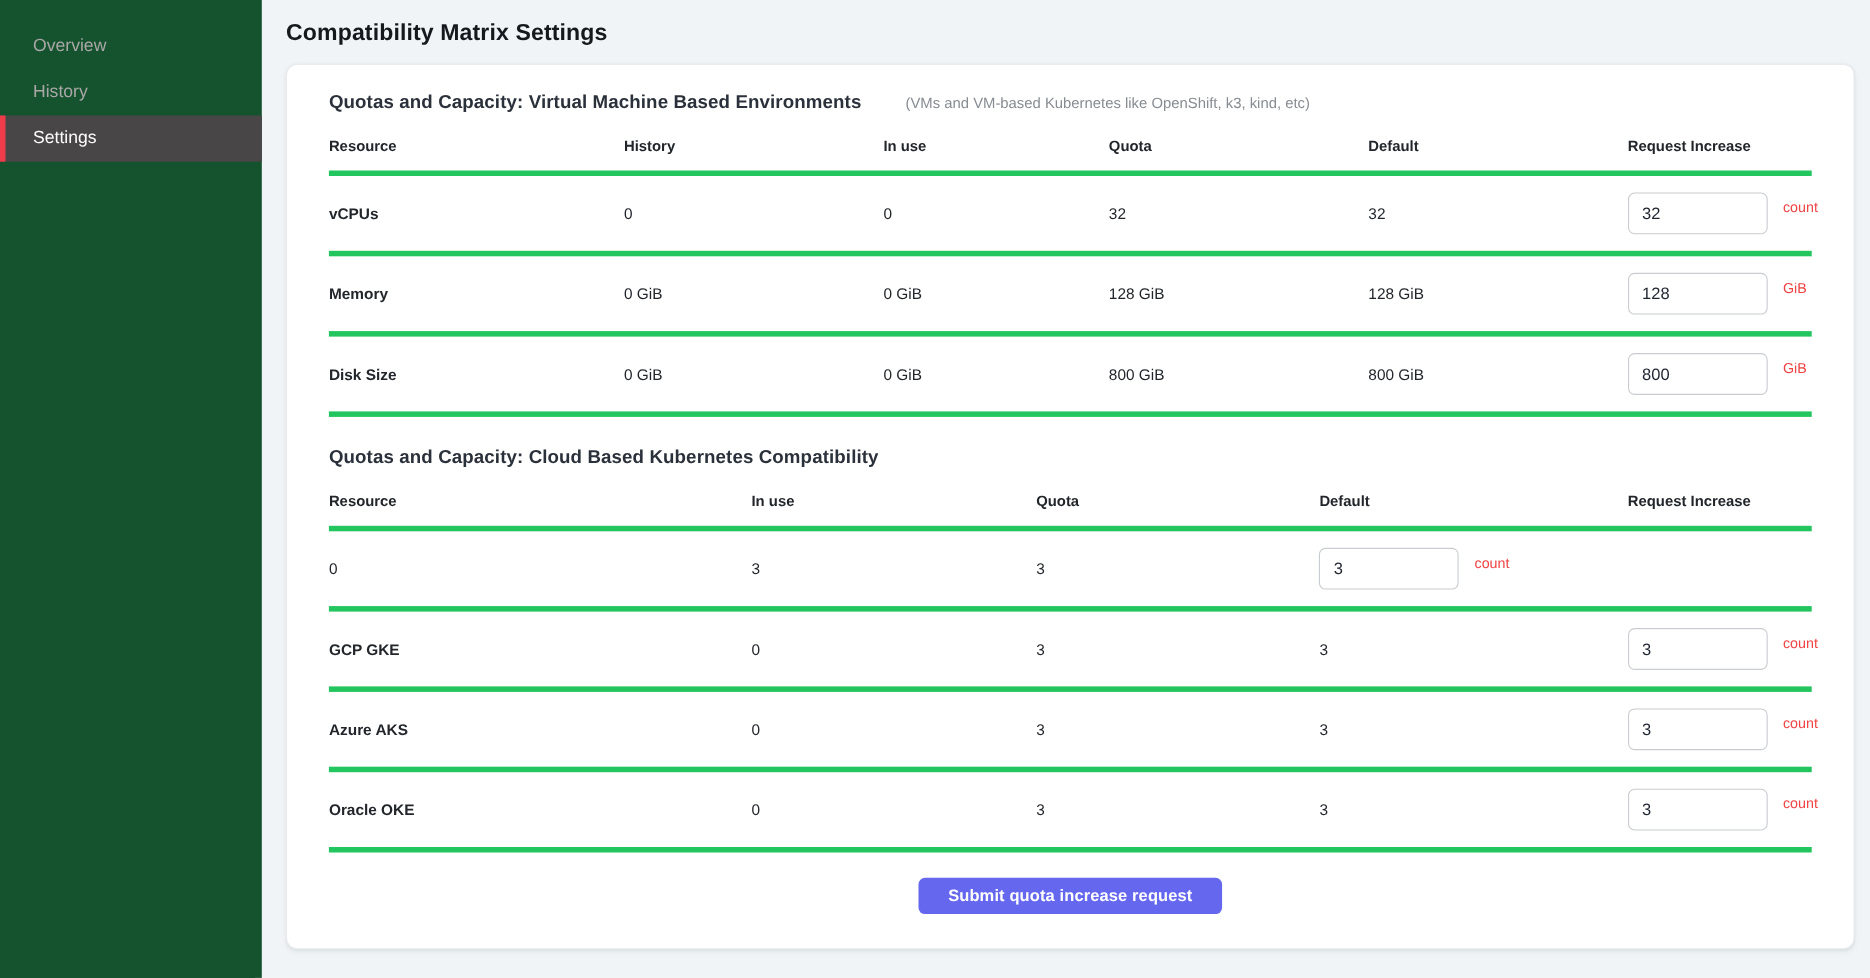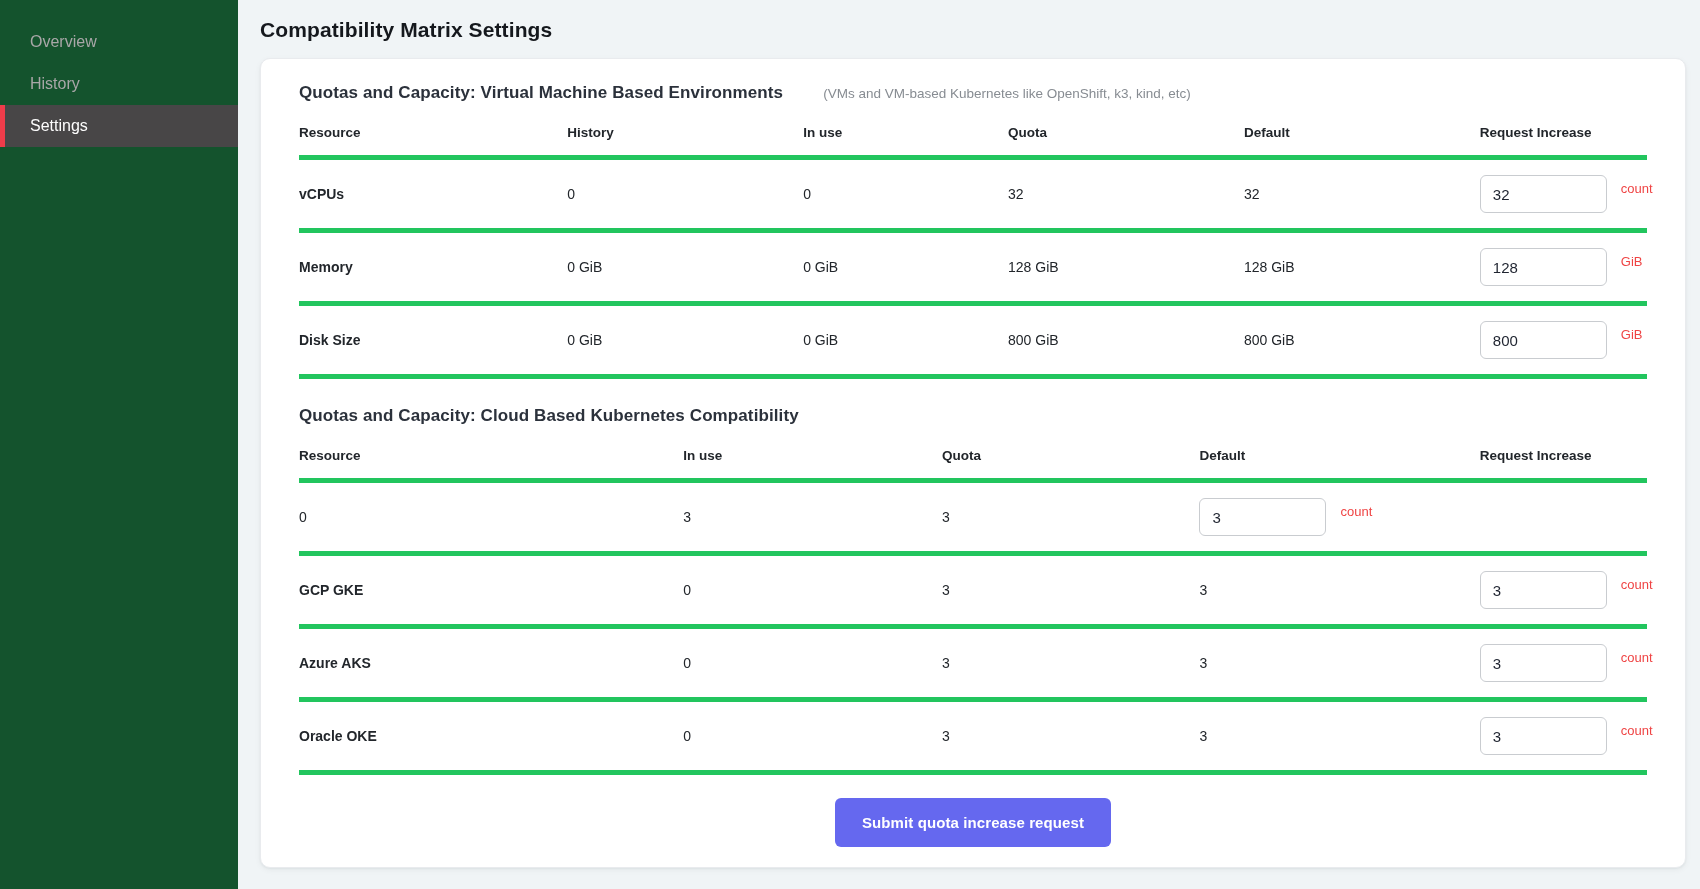--- a/index.html
+++ b/index.html
@@ -132,21 +132,21 @@
     margin-top: 23px;
   }
   .submit-btn {
     background: #6568ef;
     color: #ffffff;
     font-family: "Liberation Sans", "DejaVu Sans", sans-serif;
     font-size: 15px;
     font-weight: 700;
     border: none;
     border-radius: 6px;
-    height: 49px;
+    height: 33px;
     padding: 0 27px;
     cursor: pointer;
     letter-spacing: 0.1px;
   }
 </style>
 </head>
 <body>
 
 <div class="app">
 

